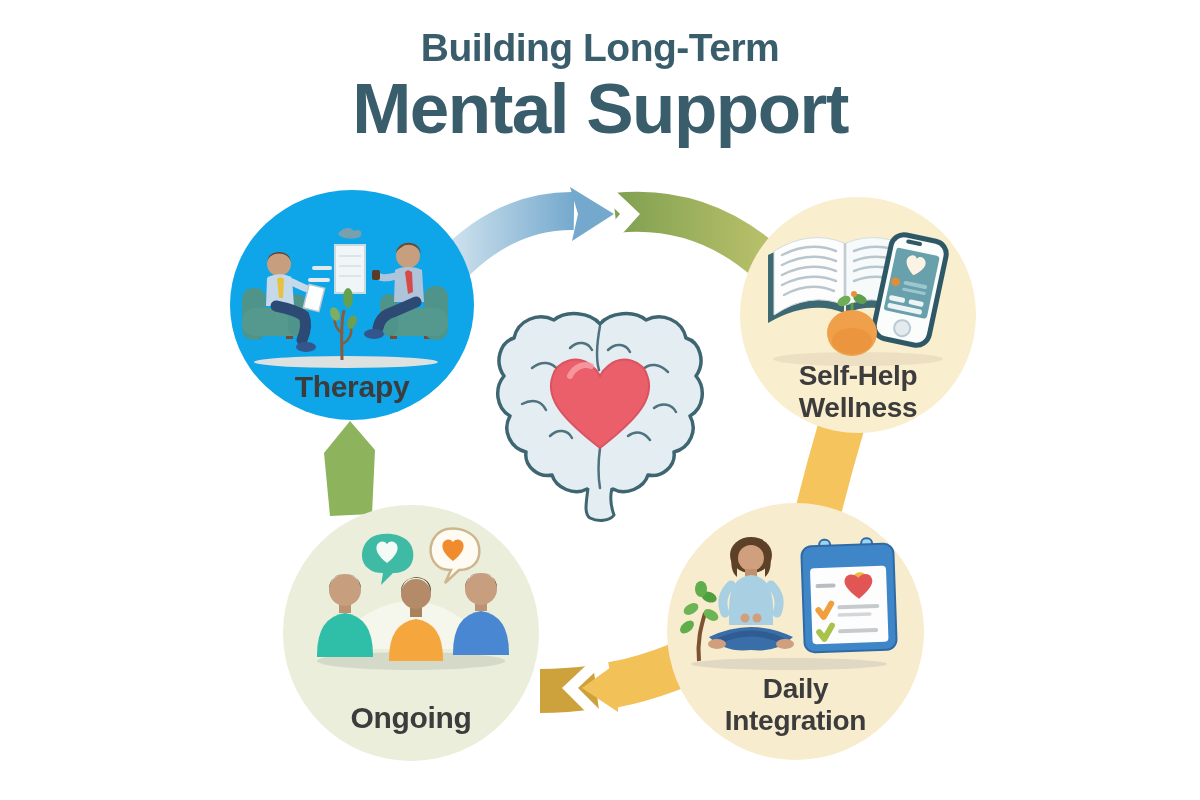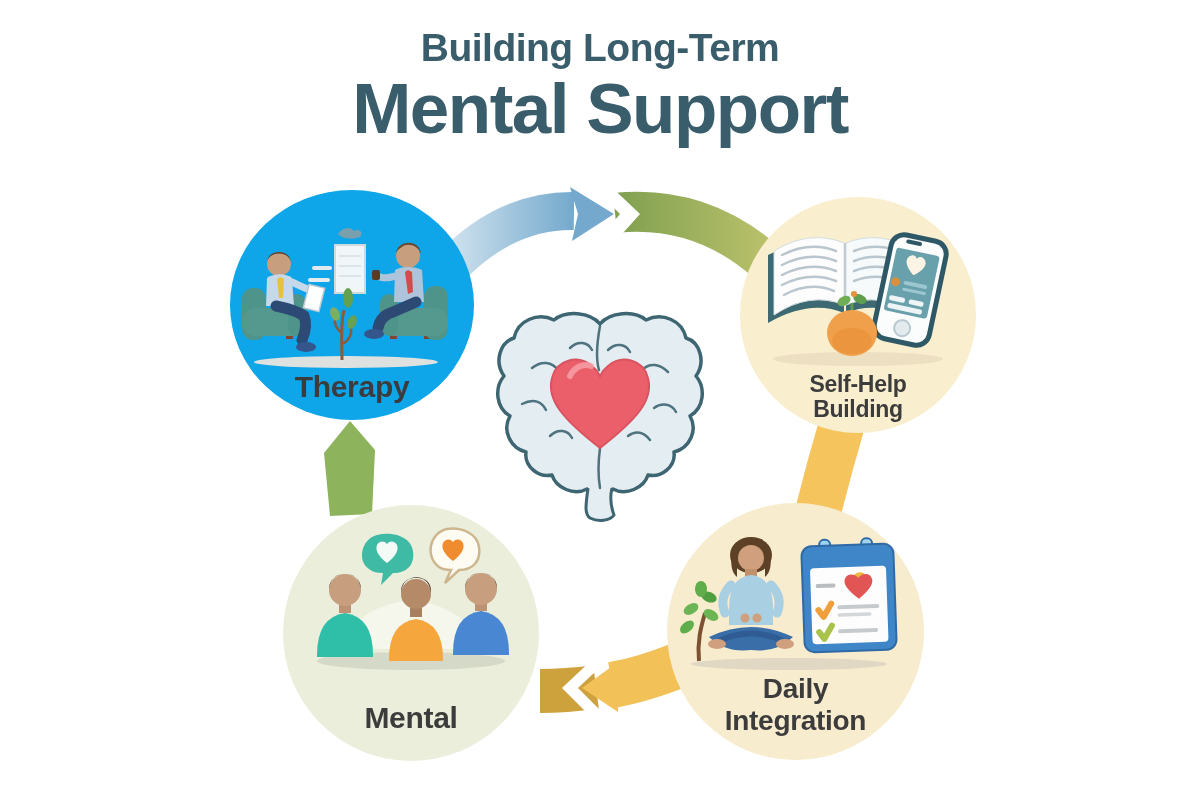--- a/index.html
+++ b/index.html
@@ -15,21 +15,21 @@
   .node-therapy  { left:230px; top:190px; width:244px; height:230px; background:#0ea5e9; }
   .node-selfhelp { left:740px; top:197px; width:236px; height:236px; background:#f9eecd; }
   .node-ongoing  { left:283px; top:505px; width:256px; height:256px; background:#ebeedb; }
   .node-daily    { left:667px; top:503px; width:257px; height:257px; background:#f8ecce; }
   .illus { position:absolute; }
   .node-label {
     position:absolute; left:0; right:0; text-align:center; color:#3c3c3c;
     font-weight:700; line-height:1.12; letter-spacing:-0.3px;
   }
   .lab-therapy  { bottom:16px; font-size:30px; }
-  .lab-selfhelp { bottom:10px; font-size:23px;margin-top:20px; }
+  .lab-selfhelp { bottom:10px; font-size:28px;margin-top:20px; }
   .lab-ongoing  { bottom:26px; font-size:30px; }
   .lab-daily    { bottom:24px; font-size:28px; }
   .brain-wrap { position:absolute; left:492px; top:308px; width:216px; height:218px; z-index:2; }
 </style>
 </head>
 <body>
 
 <div class="stage">
 
   <div class="title">
@@ -200,21 +200,21 @@
         <path d="M102,96 L102,82" stroke="#5f9e4e" stroke-width="3"></path>
         <ellipse cx="94" cy="80" rx="7" ry="4.5" fill="#6fae57" transform="rotate(-28 94 80)"></ellipse>
         <ellipse cx="110" cy="78" rx="7" ry="4.5" fill="#5f9e4e" transform="rotate(24 110 78)"></ellipse>
         <circle cx="104" cy="73" r="3" fill="#e8913a"></circle>
         <ellipse cx="102" cy="112" rx="25" ry="23" fill="#f0a04a"></ellipse>
         <ellipse cx="102" cy="120" rx="20" ry="13" fill="#e8913a" opacity="0.7"></ellipse>
       </g>
     </svg>
     <div class="node-label lab-selfhelp">
       <div>Self-Help</div>
-      <div>Building</div>
+      <div>Wellness</div>
     </div>
   </div>
 
   <div class="node node-ongoing">
     <svg class="illus" style="left:16px; top:22px;" width="224" height="164" viewBox="0 0 224 164">
       <path d="M28,122 Q112,26 196,122 Z" fill="#f5f6ec"></path>
       <ellipse cx="112" cy="134" rx="94" ry="9" fill="#c9cfbf" opacity="0.65"></ellipse>
 
       <g>
         <rect x="40" y="72" width="12" height="14" fill="#bd9273"></rect>
@@ -241,21 +241,21 @@
         <path d="M78,8 C62,12 58,34 70,42 C74,45 78,46 84,46 L82,58 L94,46 C108,46 116,38 114,24 C112,10 94,4 78,8 Z" fill="#3fbaa5"></path>
         <path d="M88,36 C79,29 76,23 78,18 C80,14 85,13 88,17 C91,13 96,14 98,18 C100,23 97,29 88,36 Z" fill="#f4fbf7"></path>
       </g>
 
       <g>
         <path d="M148,2 C130,6 126,30 140,40 C143,42 147,43 152,43 L146,56 L160,43 C174,43 182,34 180,20 C178,6 162,0 148,2 Z" fill="#fdfbf2" stroke="#cdb68e" stroke-width="2.5"></path>
         <path d="M154,34 C145,27 142,21 144,16 C146,12 151,11 154,15 C157,11 162,12 164,16 C166,21 163,27 154,34 Z" fill="#f08c2e"></path>
       </g>
     </svg>
     <div class="node-label lab-ongoing">
-      <div>Mental</div>
+      <div>Ongoing</div>
     </div>
   </div>
 
   <div class="node node-daily">
     <svg class="illus" style="left:12px; top:30px;" width="233" height="140" viewBox="0 0 233 140">
       <ellipse cx="110" cy="131" rx="98" ry="6" fill="#ddd5c2" opacity="0.85"></ellipse>
 
       <g transform="rotate(-2 170 65)">
         <rect x="142" y="6" width="11" height="16" rx="5" fill="#9fd4ef" stroke="#2f6aa6" stroke-width="2"></rect>
         <rect x="184" y="6" width="11" height="16" rx="5" fill="#9fd4ef" stroke="#2f6aa6" stroke-width="2"></rect>

